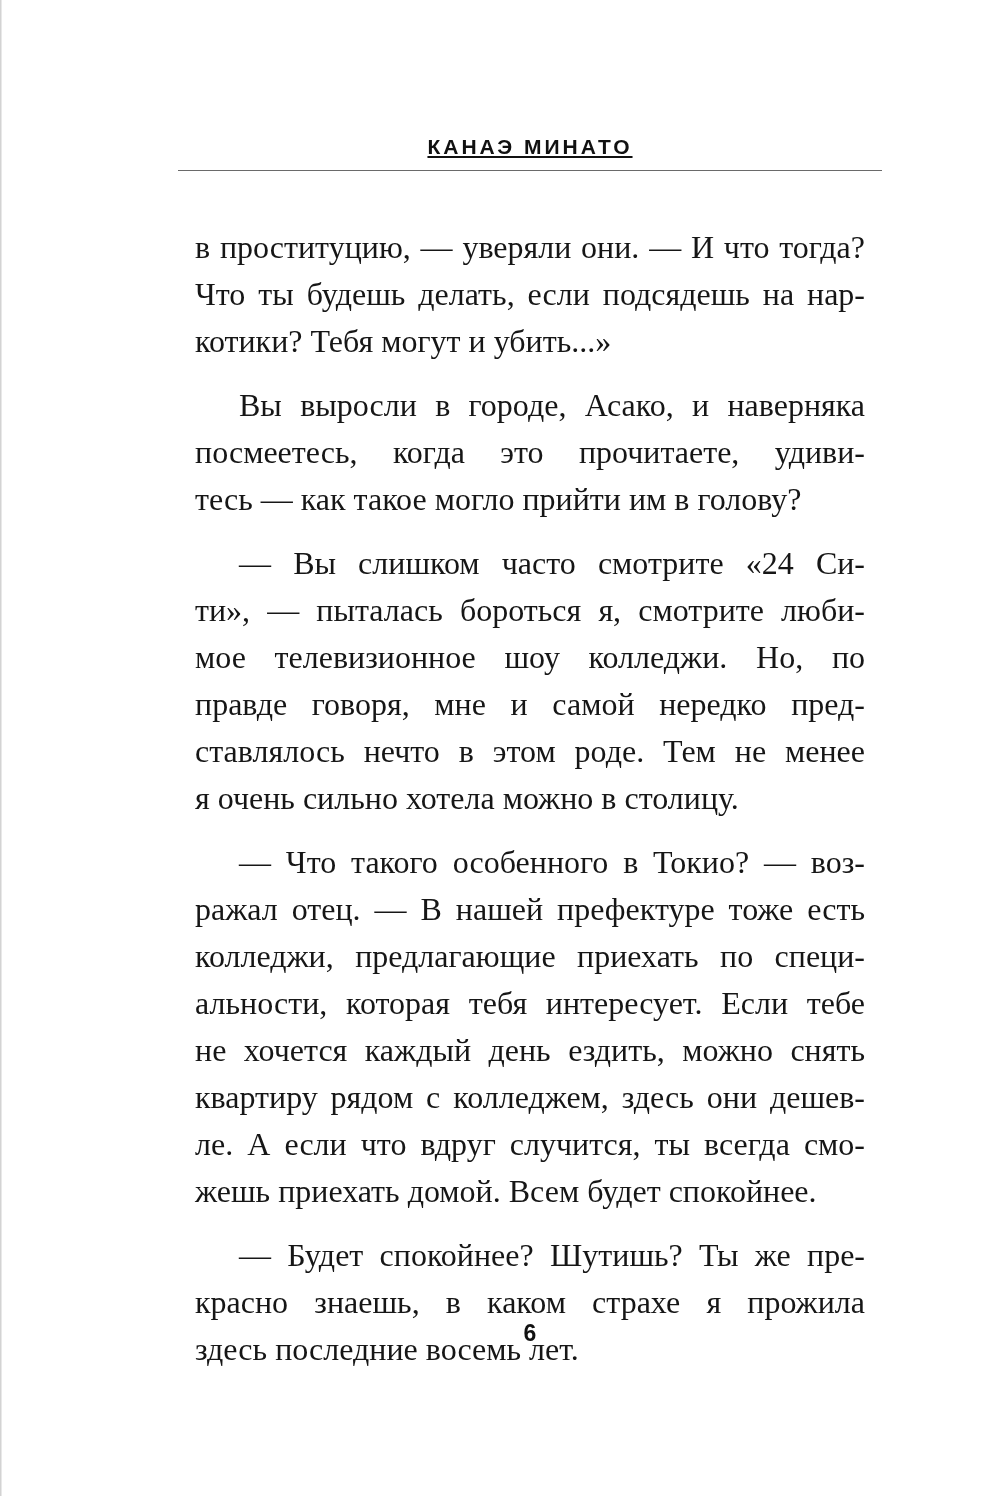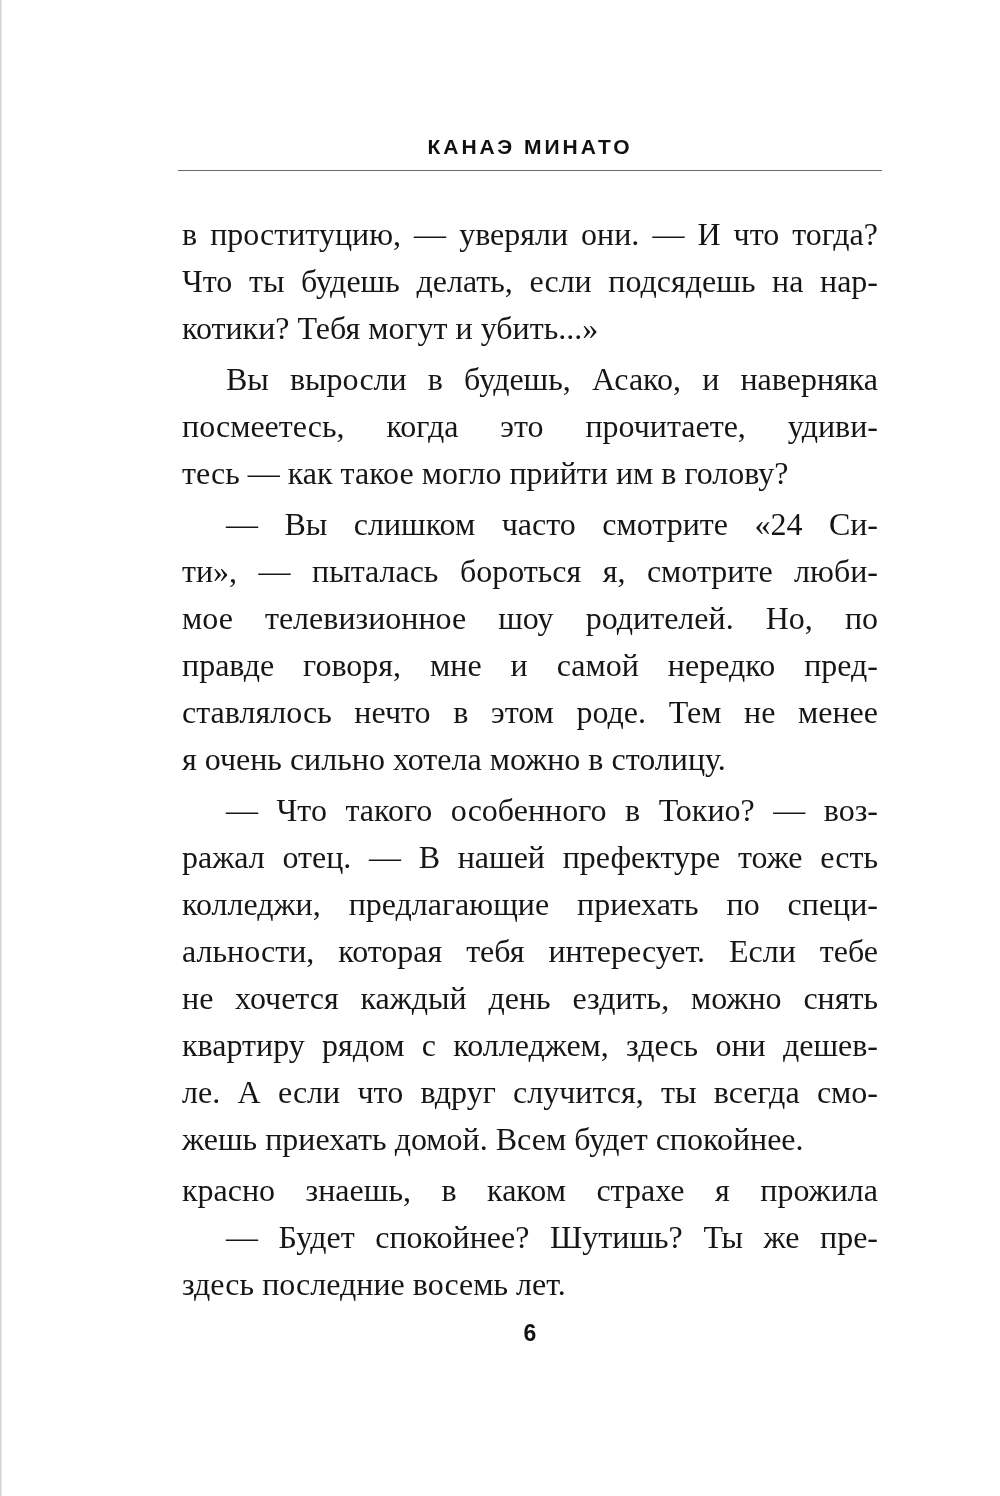--- a/index.html
+++ b/index.html
@@ -28,39 +28,40 @@
     position: absolute;
     top: 135px;
     left: 178px;
     width: 704px;
     text-align: center;
     font-family: "Liberation Sans", sans-serif;
     font-weight: 700;
     font-size: 21px;
     letter-spacing: 3px;
     color: #111111;
+    text-decoration: underline;
   }
   .header-rule {
     position: absolute;
     top: 170px;
     left: 178px;
     width: 704px;
     height: 1px;
     background: #6a6a6a;
   }
   .text-block {
     position: absolute;
     top: 207px;
     left: 178px;
     width: 704px;
     font-size: 32px;
     line-height: 47px;
   }
   .para {
-    margin: 4px;
+    margin: 17px;
     padding: 0;
   }
   .line {
     text-align: justify;
     text-align-last: justify;
     white-space: normal;
   }
   .line.last {
     text-align-last: left;
   }
@@ -89,43 +90,43 @@
 
   <div class="header-rule"></div>
 
   <div class="text-block">
       <div class="para">
         <div class="line">в проституцию, — уверяли они. — И что тогда?</div>
         <div class="line">Что ты будешь делать, если подсядешь на нар-</div>
         <div class="line last">котики? Тебя могут и убить...»</div>
       </div>
       <div class="para">
-        <div class="line first-indent">Вы выросли в будешь, Асако, и наверняка</div>
+        <div class="line first-indent">Вы выросли в городе, Асако, и наверняка</div>
         <div class="line">посмеетесь, когда это прочитаете, удиви-</div>
         <div class="line last">тесь — как такое могло прийти им в голову?</div>
       </div>
       <div class="para">
         <div class="line first-indent">— Вы слишком часто смотрите «24 Си-</div>
         <div class="line">ти», — пыталась бороться я, смотрите люби-</div>
-        <div class="line">мое телевизионное шоу родителей. Но, по</div>
+        <div class="line">мое телевизионное шоу колледжи. Но, по</div>
         <div class="line">правде говоря, мне и самой нередко пред-</div>
         <div class="line">ставлялось нечто в этом роде. Тем не менее</div>
         <div class="line last">я очень сильно хотела можно в столицу.</div>
       </div>
       <div class="para">
         <div class="line first-indent">— Что такого особенного в Токио? — воз-</div>
         <div class="line">ражал отец. — В нашей префектуре тоже есть</div>
         <div class="line">колледжи, предлагающие приехать по специ-</div>
         <div class="line">альности, которая тебя интересует. Если тебе</div>
         <div class="line">не хочется каждый день ездить, можно снять</div>
         <div class="line">квартиру рядом с колледжем, здесь они дешев-</div>
         <div class="line">ле. А если что вдруг случится, ты всегда смо-</div>
         <div class="line last">жешь приехать домой. Всем будет спокойнее.</div>
       </div>
       <div class="para">
+        <div class="line first-indent">— Будет спокойнее? Шутишь? Ты же пре-</div>
         <div class="line">красно знаешь, в каком страхе я прожила</div>
-        <div class="line first-indent">— Будет спокойнее? Шутишь? Ты же пре-</div>
         <div class="line last">здесь последние восемь лет.</div>
       </div>
     </div>
 
   <div class="page-number">6</div>
 </div>
 
 </body></html>

